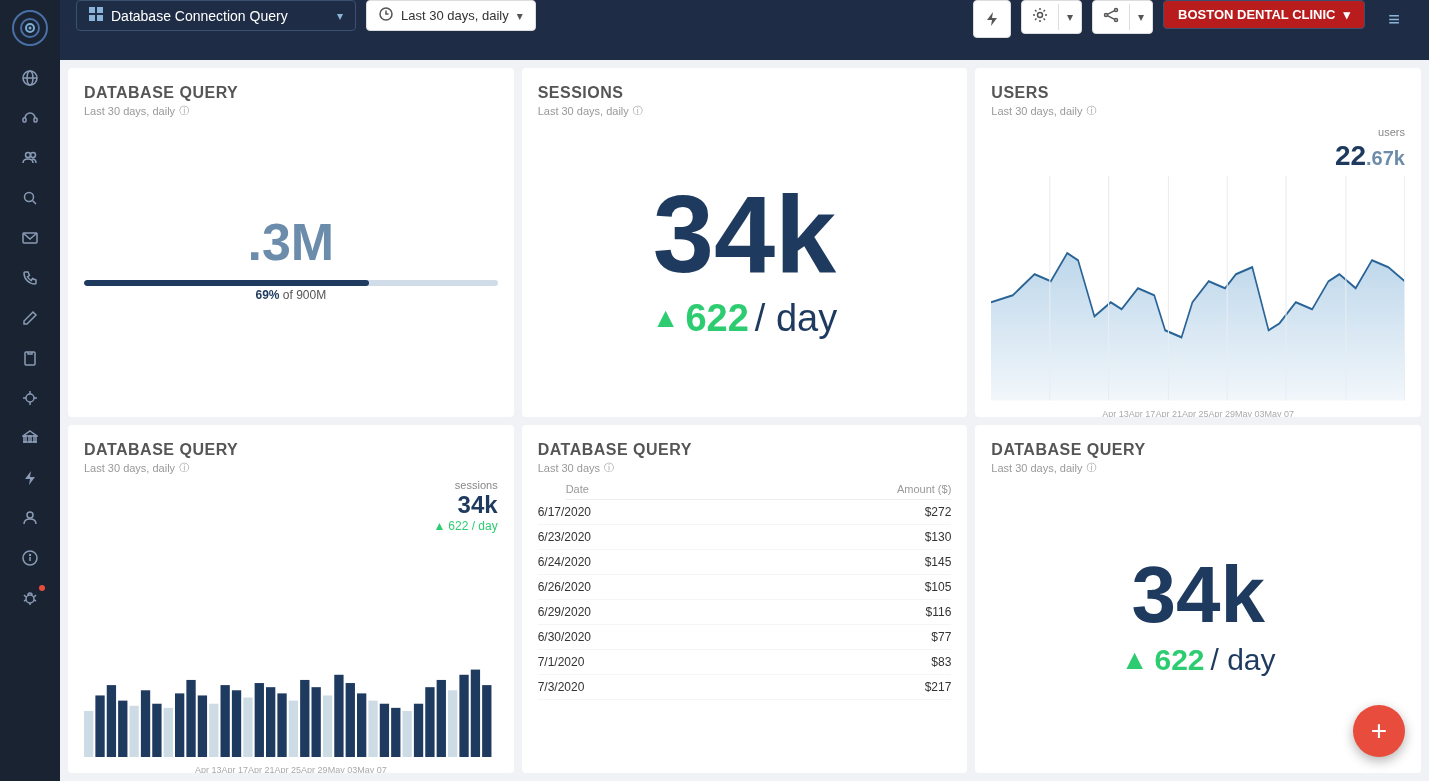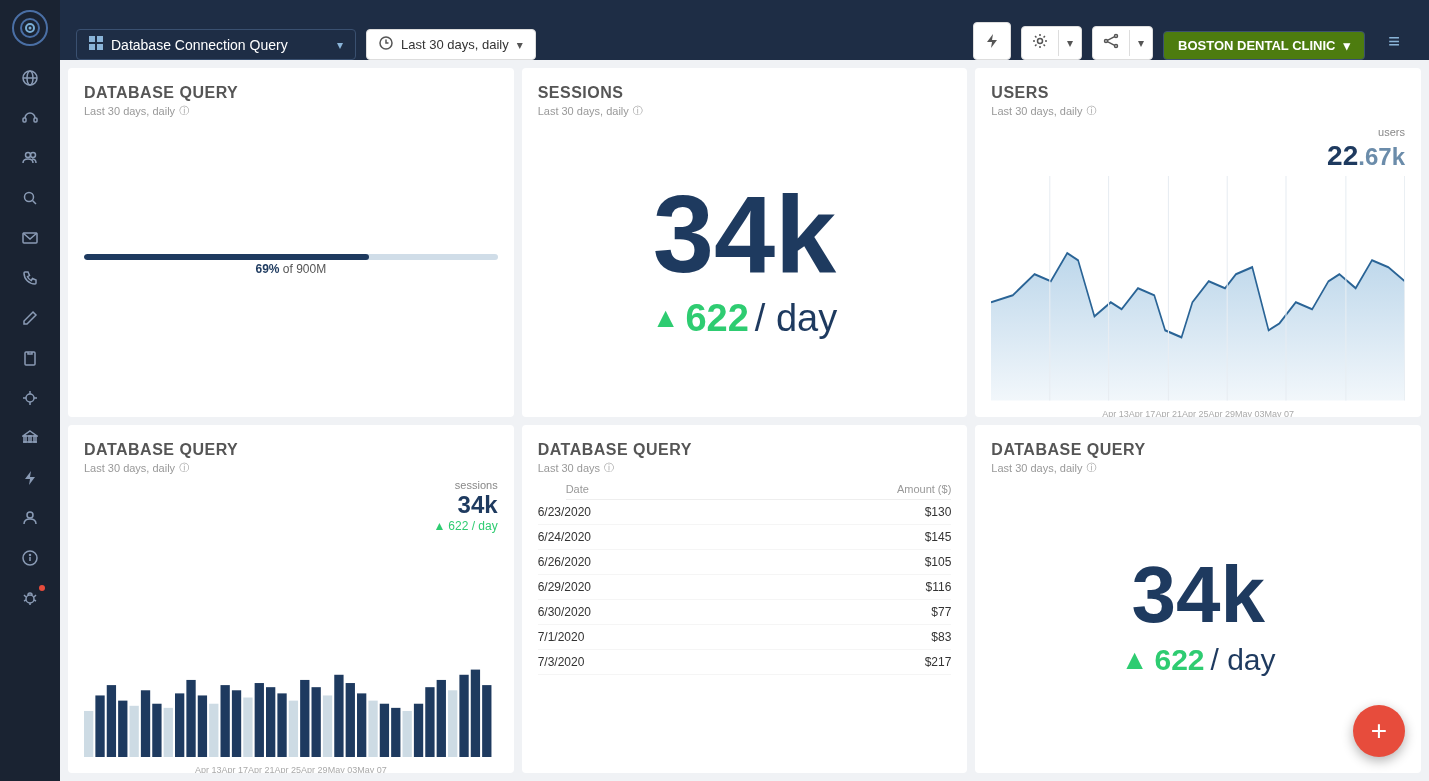--- a/index.html
+++ b/index.html
@@ -47,21 +47,21 @@
       display: flex;
       flex-direction: column;
       overflow: hidden;
     }
 
     
     .topbar {
       background: #1e2d45;
       height: 60px;
       display: flex;
-      align-items: flex-end;
+      align-items: flex-start;
       padding: 0 16px;
       gap: 10px;
       flex-shrink: 0;
     }
     .topbar-query-selector {
       background: #1e2d45;
       border: 1px solid #3a5070;
       border-radius: 4px;
       color: #fff;
       padding: 6px 12px;
@@ -123,21 +123,21 @@
       font-size: 16px;
     }
     .topbar-icon-btn-with-arrow .arrow-part {
       padding: 6px 8px;
       border-left: 1px solid #ddd;
       color: #555;
       font-size: 12px;
     }
 
     .topbar-clinic-btn {
-      background: #4d7c0f;
+      background: #b91c1c;
       border: 1px solid #3a5070;
       border-radius: 4px;
       color: #fff;
       padding: 6px 14px;
       display: flex;
       align-items: center;
       gap: 8px;
       cursor: pointer;
       font-size: 13px;
       font-weight: 600;
@@ -274,21 +274,21 @@
       font-size: 11px;
       color: #888;
     }
     .users-value-top {
       position: absolute;
       top: 14px; right: 0;
       font-size: 28px;
       font-weight: 700;
       color: #1e3a5f;
     }
-    .users-value-top .decimal { color: #6b8caa; font-size: 24px; }
+    .users-value-top .decimal { color: #6b8caa; font-size: 20px; }
 
     
     .chart-svg { width: 100%; height: 100%; }
     .x-axis-labels {
       display: flex;
       justify-content: center;
       font-size: 9px;
       color: #aaa;
       margin-top: 4px;
       padding: 0 2px;
@@ -547,20 +547,21 @@
   <div class="dashboard">
 
     <div class="card">
       <div class="card-title">DATABASE QUERY</div>
       <div class="card-subtitle">
         <span>Last 30 days, daily</span>
         <span class="info-icon">ⓘ</span>
       </div>
       <div class="big-number-container">
         <div class="big-number">
+            <span class="suffix"><span>.3</span><span>M</span></span>
         </div>
         <div class="progress-bar-container">
           <div class="progress-bar-track">
             <div class="progress-bar-fill" style="width: 69%"></div>
           </div>
           <div class="progress-label">
             <span class="pct">69%</span> of 900M
           </div>
         </div>
       </div>
@@ -695,20 +696,24 @@
       <div class="card-subtitle">
         <span>Last 30 days</span>
         <span class="info-icon">ⓘ</span>
       </div>
       <div class="table-card-header">
         <span>Date</span>
         <span>Amount ($)</span>
       </div>
       <div id="table-rows">
           <div class="table-row-item">
+            <span>6/17/2020</span>
+            <span>$272</span>
+          </div>
+          <div class="table-row-item">
             <span>6/23/2020</span>
             <span>$130</span>
           </div>
           <div class="table-row-item">
             <span>6/24/2020</span>
             <span>$145</span>
           </div>
           <div class="table-row-item">
             <span>6/26/2020</span>
             <span>$105</span>

